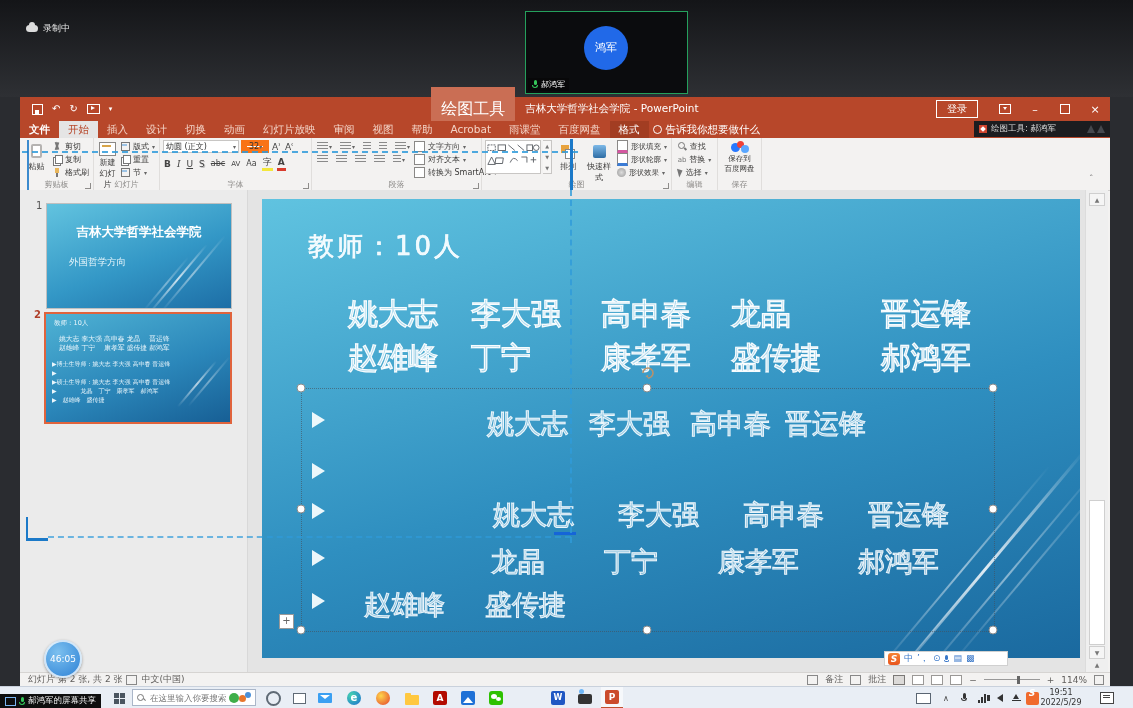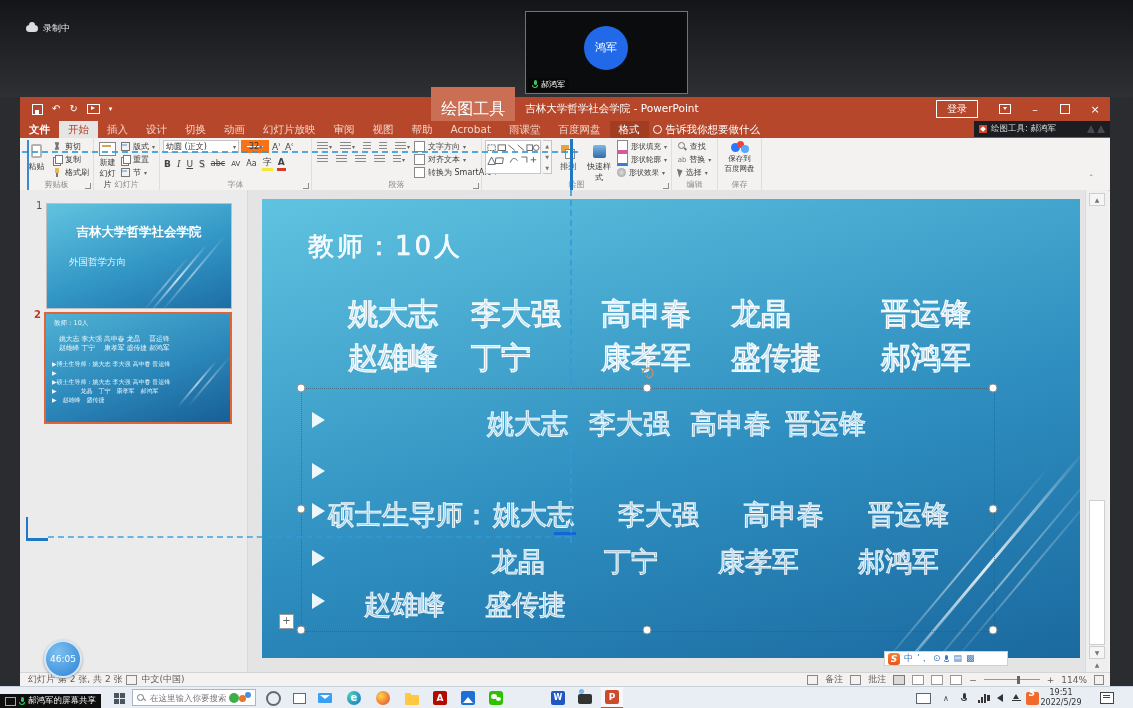--- a/index.html
+++ b/index.html
@@ -576,21 +576,20 @@
 
   <span class="mk" style="left:50px;top:213px;"></span>
   <span class="sl hollow2" style="left:225px;top:207px;">姚大志</span>
   <span class="sl hollow2" style="left:327px;top:207px;">李大强</span>
   <span class="sl hollow2" style="left:428px;top:207px;">高申春</span>
   <span class="sl hollow2" style="left:523px;top:207px;">晋运锋</span>
 
   <span class="mk" style="left:50px;top:264px;"></span>
 
   <span class="mk" style="left:50px;top:304px;"></span>
-  <span class="sl hollow2" style="left:66px;top:298px;">硕士生导师：</span>
   <span class="sl hollow2" style="left:231px;top:298px;">姚大志</span>
   <span class="sl hollow2" style="left:356px;top:298px;">李大强</span>
   <span class="sl hollow2" style="left:481px;top:298px;">高申春</span>
   <span class="sl hollow2" style="left:606px;top:298px;">晋运锋</span>
   <span class="cursorbar"></span>
 
   <span class="mk" style="left:50px;top:351px;"></span>
   <span class="sl hollow2" style="left:229px;top:345px;">龙晶</span>
   <span class="sl hollow2" style="left:342px;top:345px;">丁宁</span>
   <span class="sl hollow2" style="left:456px;top:345px;">康孝军</span>

